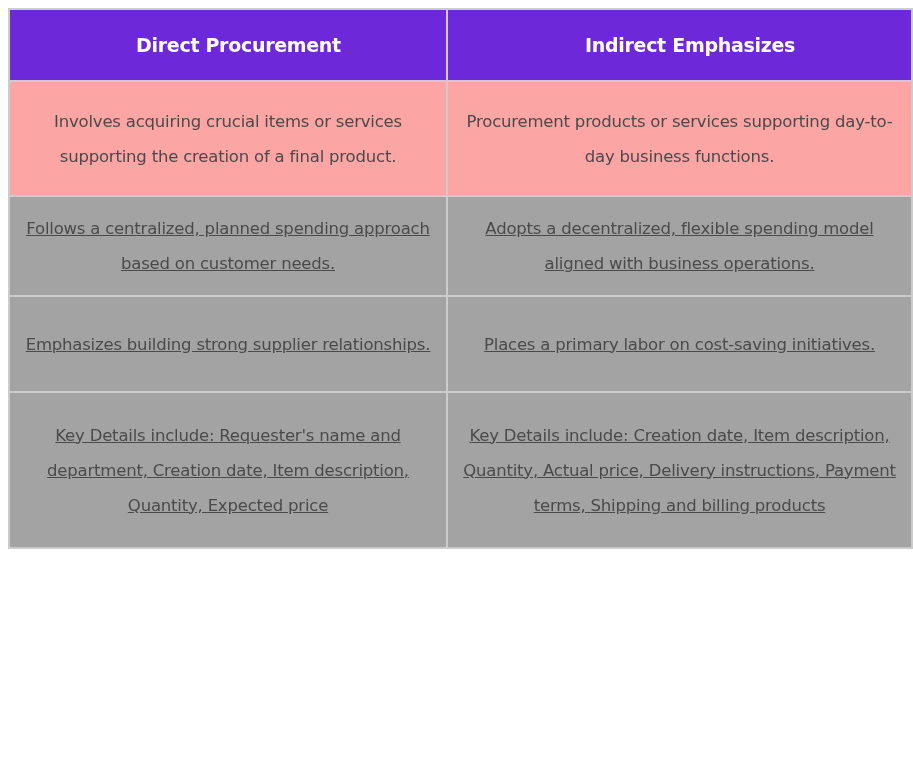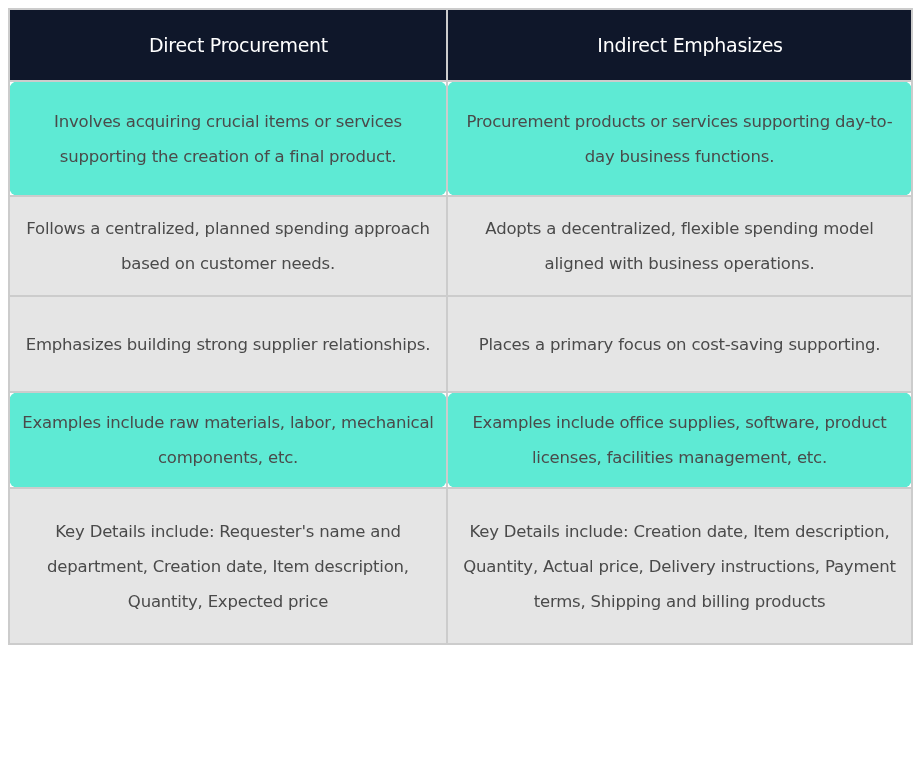--- a/index.html
+++ b/index.html
@@ -13,36 +13,36 @@
     }
     table.cmp col.c1 { width: 438px; }
     table.cmp col.c2 { width: 465px; }
     table.cmp th, table.cmp td {
       border: 2px solid #cccccc;
       text-align: center;
       vertical-align: middle;
       padding: 0 8px;
     }
     table.cmp th {
-      background: #0f172a;
+      background: #6d28d9;
       color: #ffffff;
-      font-weight: normal;
+      font-weight: bold;
       font-size: 19px;
       height: 70px;
       letter-spacing: -0.3px;
       padding-left: 29px;
     }
     table.cmp td {
       color: #4a4a4a;
       font-size: 16.5px;
       line-height: 35px;
       letter-spacing: -0.2px;
     }
-    tr.odd td { background: #5eead4; border-radius: 9px; }
-    tr.even td { background: #e5e5e5; }
+    tr.odd td { background: #fca5a5; }
+    tr.even td { background: #a3a3a3; text-decoration: underline; }
     tr.r1 td { height: 113px; }
     tr.r2 td { height: 98px; }
     tr.r3 td { height: 94px; }
     tr.r4 td { height: 94px; }
     tr.r5 td { height: 94px; }
     tr.r6 td { height: 154px; margin-left: 16px; }
   </style>
 </head>
 <body>
 
@@ -61,24 +61,20 @@
     <tr class="odd r1">
       <td>Involves acquiring crucial items or services supporting the creation of a final product.</td>
       <td>Procurement products or services supporting day-to-day business functions.</td>
     </tr>
     <tr class="even r2">
       <td>Follows a centralized, planned spending approach based on customer needs.</td>
       <td>Adopts a decentralized, flexible spending model aligned with business operations.</td>
     </tr>
     <tr class="even r4">
       <td>Emphasizes building strong supplier relationships.</td>
-      <td>Places a primary focus on cost-saving supporting.</td>
-    </tr>
-    <tr class="odd r5">
-      <td>Examples include raw materials, labor, mechanical components, etc.</td>
-      <td>Examples include office supplies, software, product licenses, facilities management, etc.</td>
+      <td>Places a primary labor on cost-saving initiatives.</td>
     </tr>
     <tr class="even r6">
       <td>Key Details include: Requester's name and department, Creation date, Item description, Quantity, Expected price</td>
       <td>Key Details include: Creation date, Item description, Quantity, Actual price, Delivery instructions, Payment terms, Shipping and billing products</td>
     </tr>
   </tbody>
 </table>
 
 </body></html>

